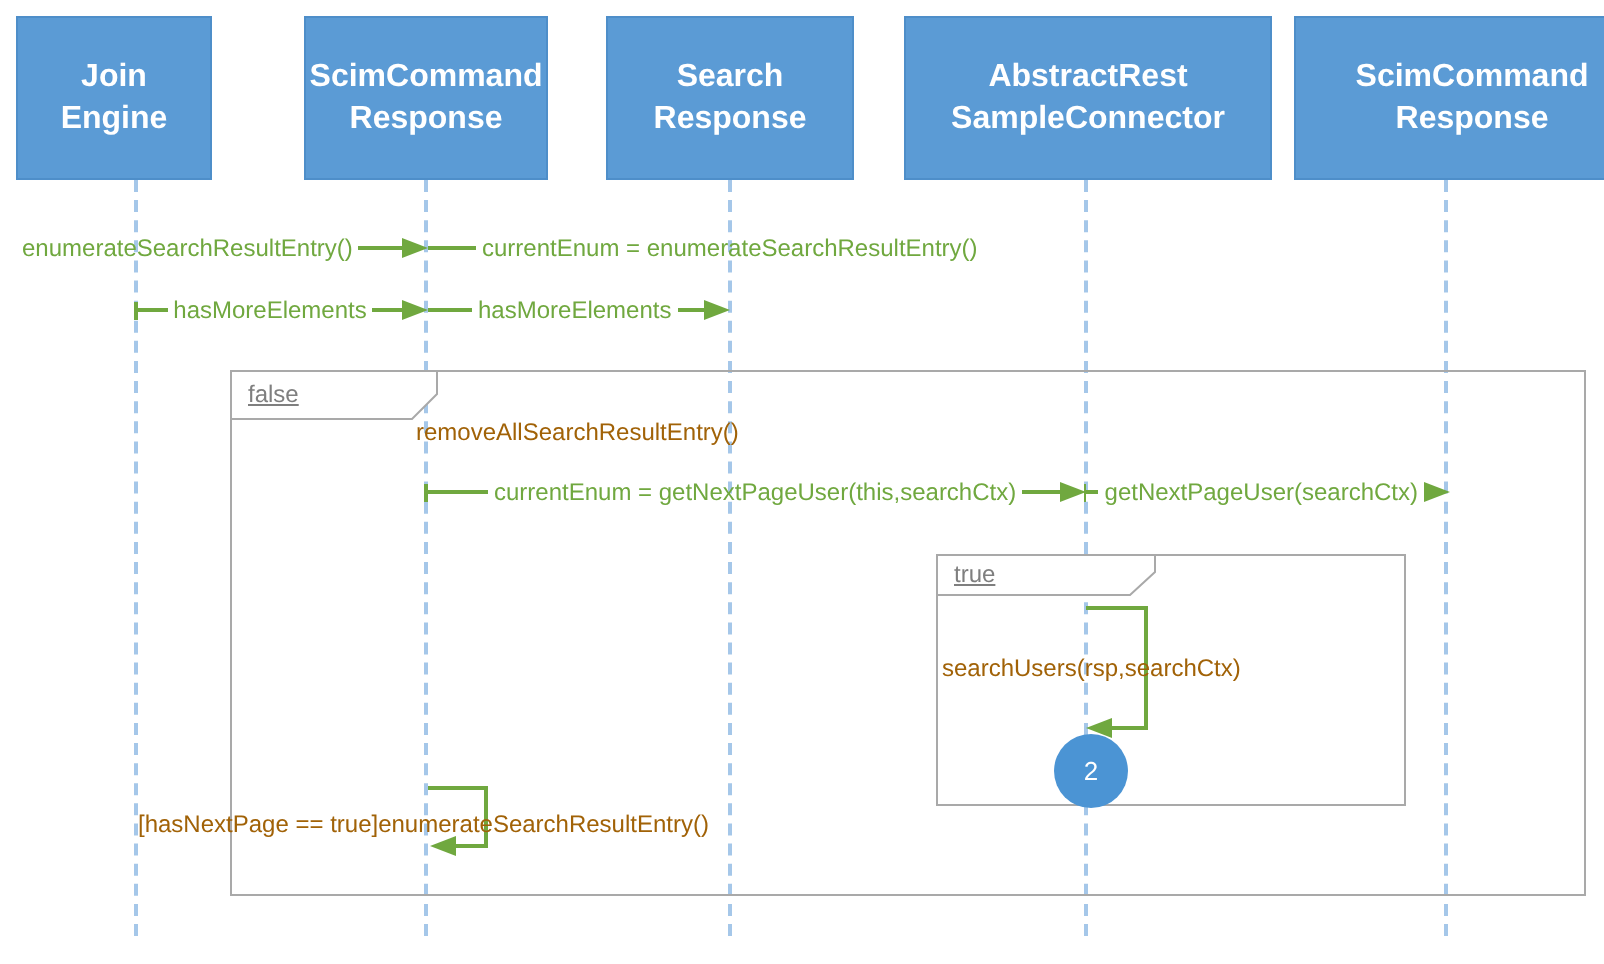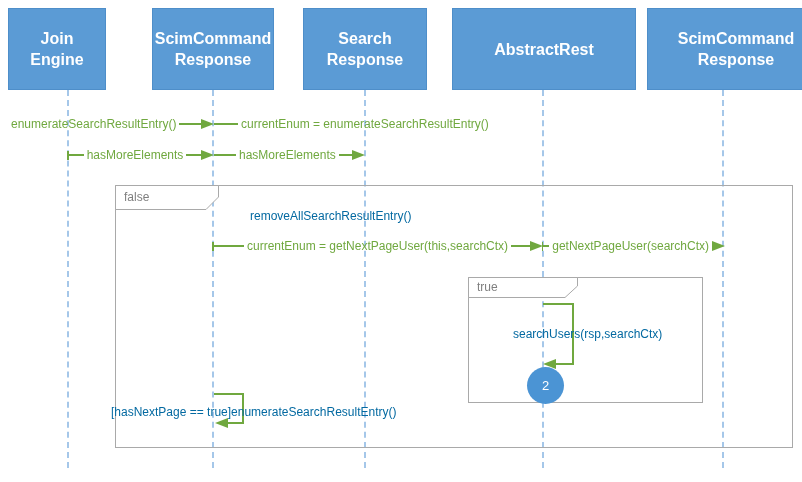--- a/index.html
+++ b/index.html
@@ -12,32 +12,32 @@
   
   .actor{
     position:absolute;top:8px;height:82px;background:#5b9bd5;border:1px solid #4e8ec9;
     color:#fff;font-weight:bold;font-size:16px;line-height:21px;
     display:flex;flex-direction:column;align-items:center;justify-content:center;
     text-align:center;box-sizing:border-box;
   }
   
   .frame{position:absolute;border:1px solid #a9a9a9;box-sizing:border-box;background:transparent;}
   .frame-tab{position:absolute;}
-  .frame-label{position:absolute;color:#7f7f7f;font-size:12px;line-height:14px;}
+  .frame-label{position:absolute;color:#7f7f7f;font-size:12px;line-height:14px;text-decoration:underline;}
   
   .msg{position:absolute;display:flex;align-items:center;height:14px;color:#70a83f;font-size:12px;white-space:nowrap;}
   .msg .lbl{padding:0 3px;}
   .line{height:2px;background:#70a83f;}
   .grow{flex:1;}
   .w11{width:11px;} .w22{width:22px;} .w24{width:24px;} .w30{width:30px;}
   .tick{width:2px;height:9px;background:#70a83f;}
   .arr-r{width:0;height:0;border-top:5px solid transparent;border-bottom:5px solid transparent;border-left:13px solid #70a83f;}
   .arr-l{position:absolute;width:0;height:0;border-top:5px solid transparent;border-bottom:5px solid transparent;border-right:13px solid #70a83f;}
   .seg{position:absolute;background:#70a83f;}
-  .free-lbl{position:absolute;color:#0369a1;font-size:12px;white-space:nowrap;margin-left:42px;}
+  .free-lbl{position:absolute;color:#a16207;font-size:12px;white-space:nowrap;}
   
   .badge{
     position:absolute;left:527px;top:367px;width:37px;height:37px;border-radius:50%;
     background:#4b94d4;color:#fff;font-size:13px;
     display:flex;align-items:center;justify-content:center;
   }
 </style>
 </head>
 <body>
 
@@ -128,19 +128,20 @@
   <div class="actor" style="left:152px;width:122px">
     <span>ScimCommand</span>
     <span>Response</span>
   </div>
   <div class="actor" style="left:303px;width:124px">
     <span>Search</span>
     <span>Response</span>
   </div>
   <div class="actor" style="left:452px;width:184px">
     <span>AbstractRest</span>
+    <span>SampleConnector</span>
   </div>
   <div class="actor" style="left:647px;width:178px">
     <span>ScimCommand</span>
     <span>Response</span>
   </div>
 
 </div>
 
 </body></html>

